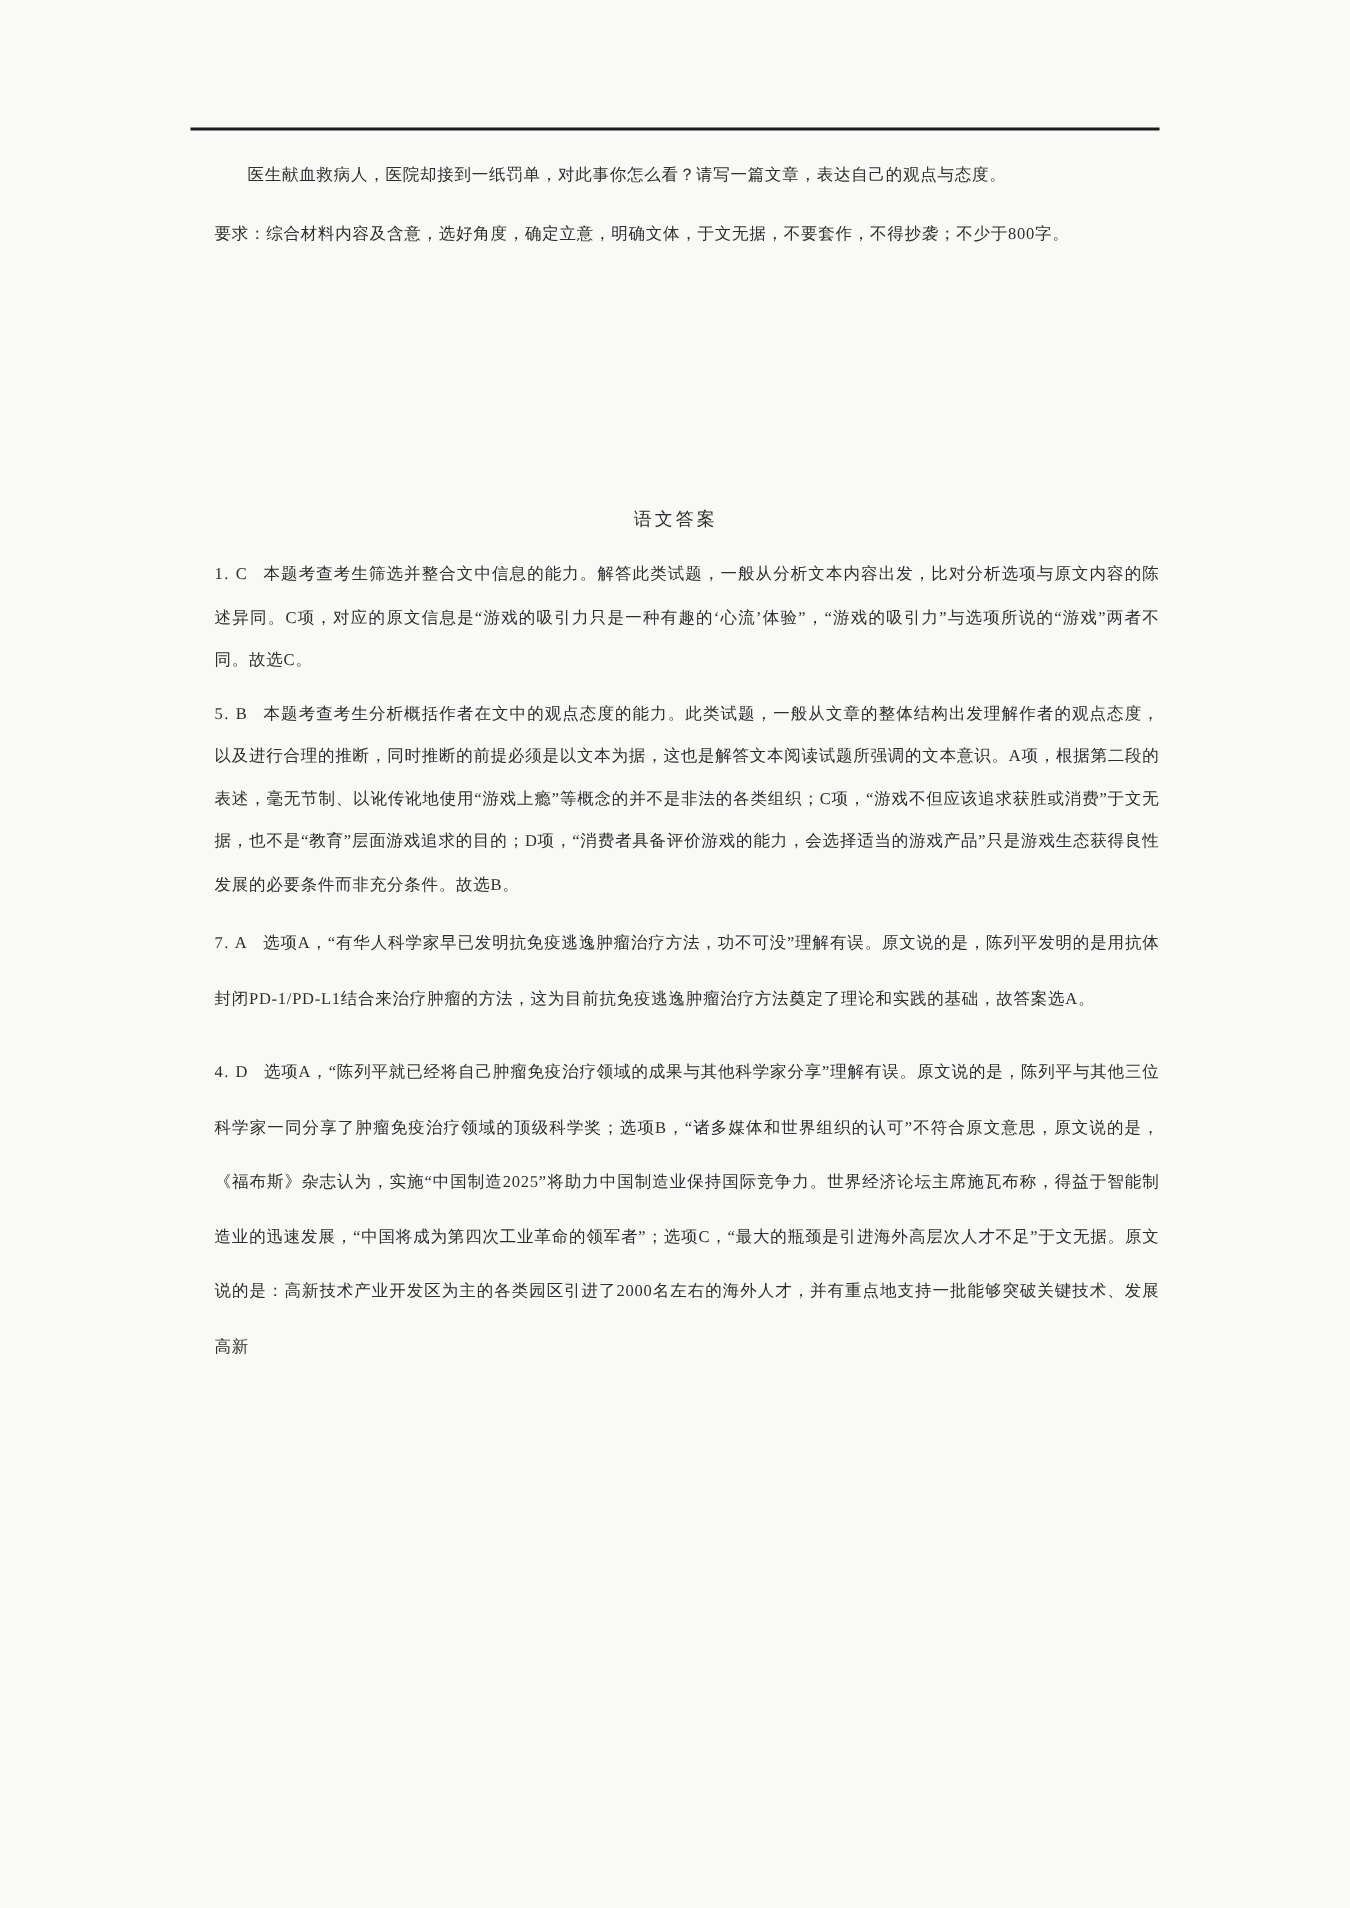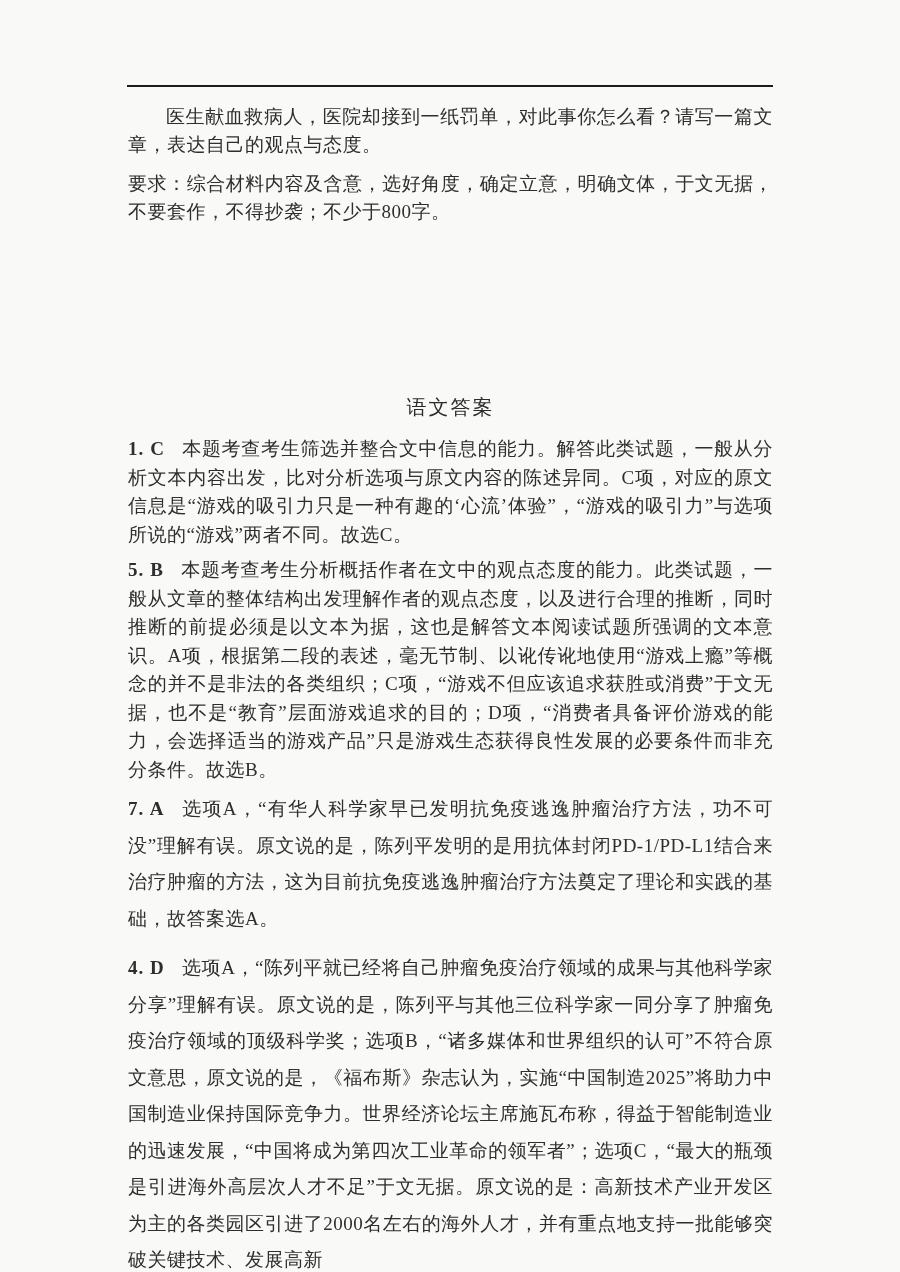--- a/index.html
+++ b/index.html
@@ -21,41 +21,42 @@
   }
   .top-rule {
     position: absolute;
     top: 85px;
     left: 127px;
     width: 646px;
     height: 2px;
     background: #1c1c1c;
   }
   p.body-para {
-    font-size: 19px;
+    font-size: 11px;
     line-height: 28px;
     text-align: justify;
     letter-spacing: 0.5px;
+    margin-left: 15px;
   }
   .essay-prompt { text-indent: 2em; margin-bottom: 11px; }
   .answers-title {
-    font-size: 20px;
+    font-size: 12px;
     font-weight: normal;
     text-align: center;
     letter-spacing: 2px;
     margin-top: 168px;
     margin-bottom: 14px;
     color: #2b2b2b;
   }
   .answers p.answer { margin-top: 7px; }
   .answers p.tight { line-height: 28.5px; }
   .answers p.loose { line-height: 36.5px; }
   .answers p.extra-gap { margin-top: 13px; }
   .ans-label {
-    font-weight: bold;
+    font-weight: normal;
     margin-right: 0.9em;
     letter-spacing: 1px;
   }
 </style>
 </head>
 <body>
 
 <div class="page">
 
   <div class="top-rule"></div>

